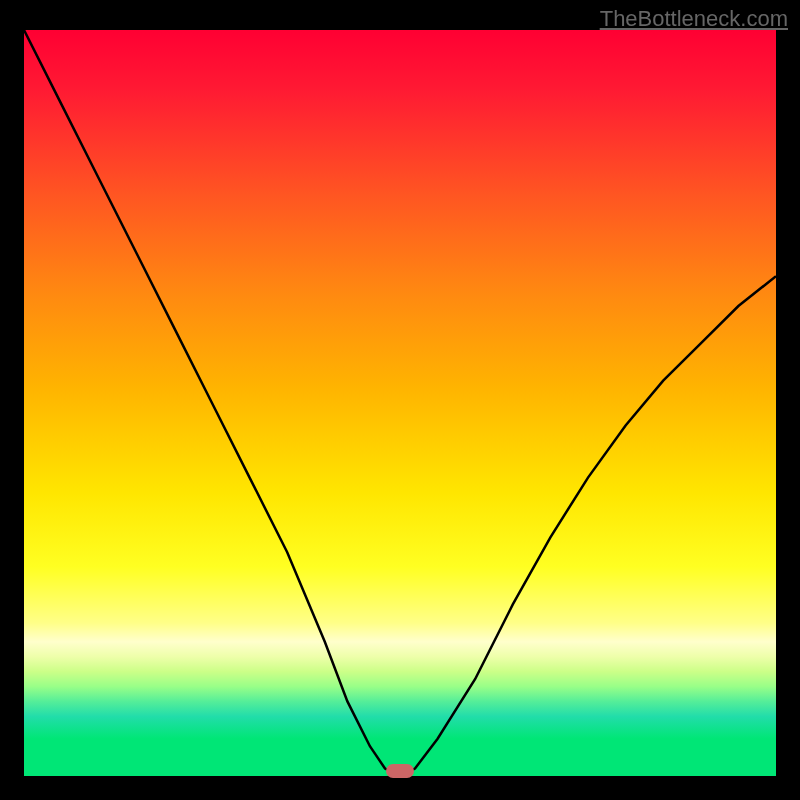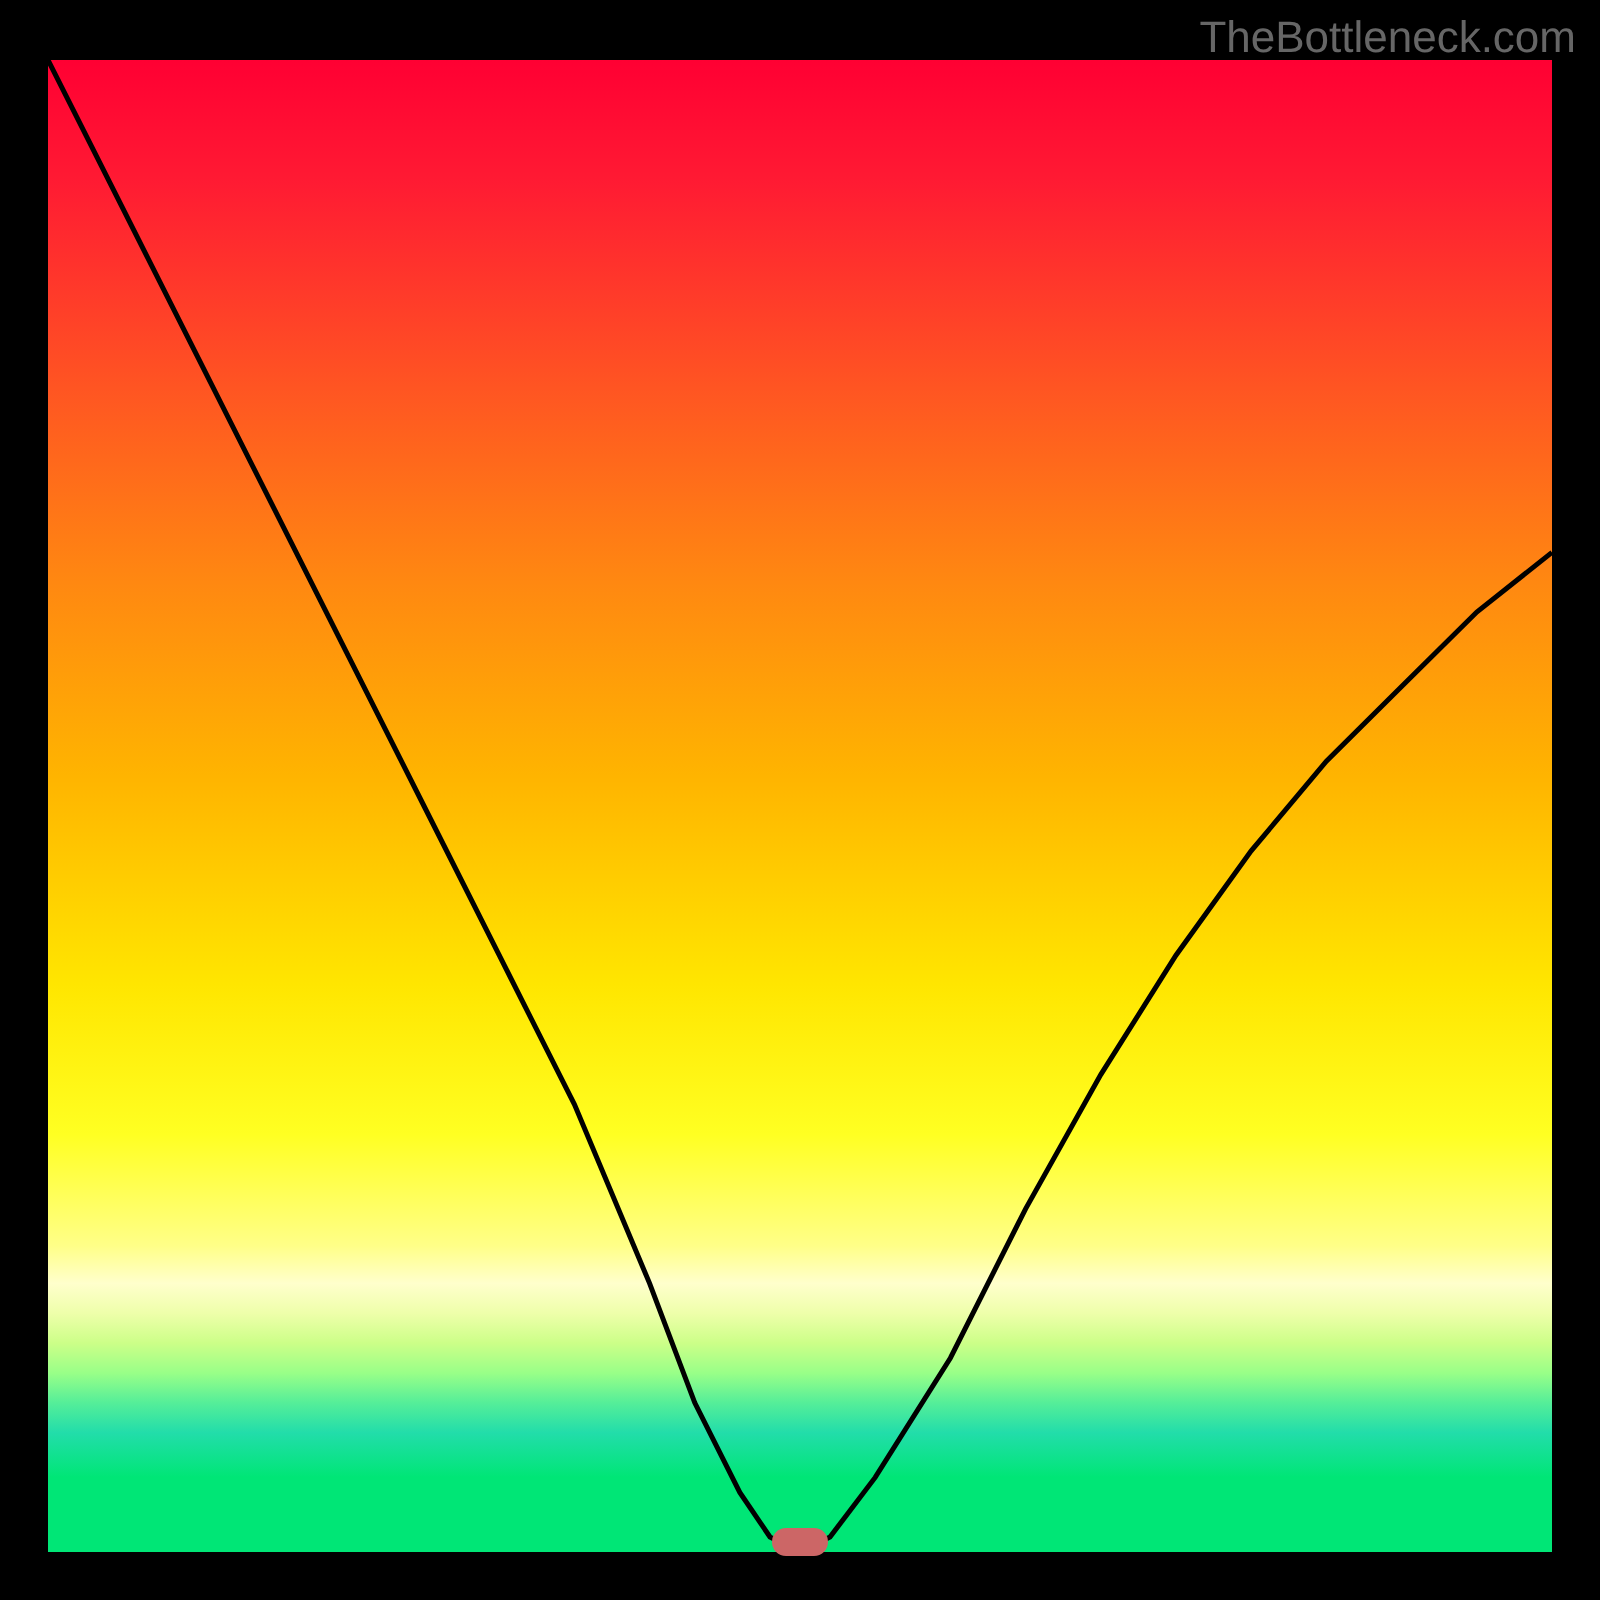--- a/index.html
+++ b/index.html
@@ -11,20 +11,21 @@
     font-family: Arial, sans-serif;
   }
   .watermark {
     position: absolute;
     top: 6px;
     right: 12px;
     color: #666;
     font-size: 22px;
     font-weight: 500;
     z-index: 10;
+    text-decoration: underline;
   }
   .plot-area {
     position: absolute;
     left: 24px;
     top: 30px;
     width: 752px;
     height: 746px;
     background: linear-gradient(to bottom,
       #ff0033 0%,
       #ff1a33 8%,

